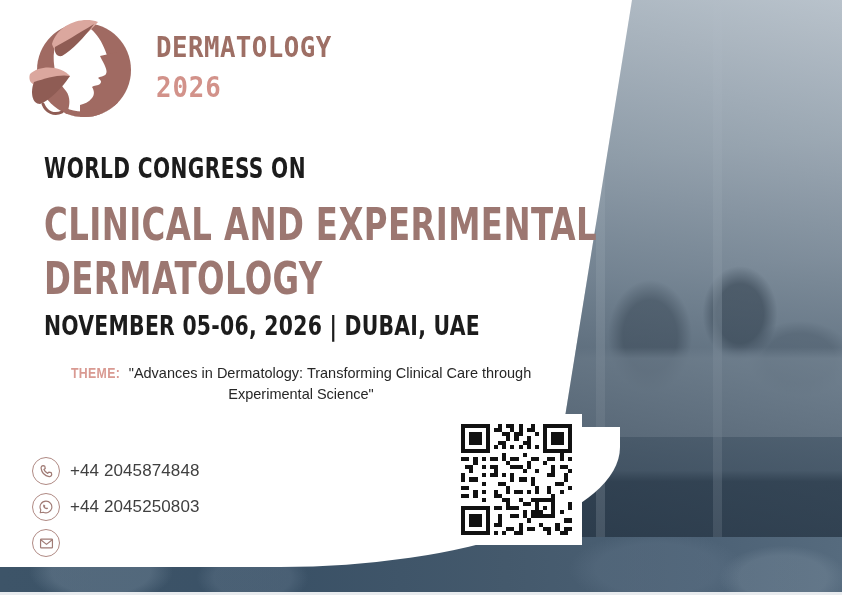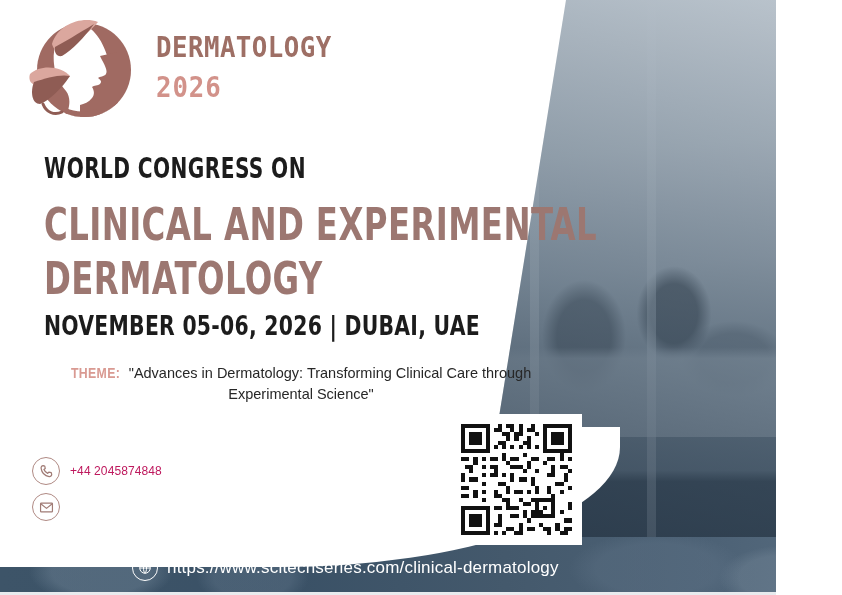--- a/index.html
+++ b/index.html
@@ -4,21 +4,21 @@
 <style>
   html,body{margin:0;padding:0;}
   body{
     width:842px;height:595px;
     background:#ffffff;
     font-family:"Liberation Sans", sans-serif;
     overflow:hidden;
   }
   #banner{
     position:relative;
-    width:776px;height:595px;
+    width:842px;height:595px;
     background:#ffffff;
     overflow:hidden;
   }
 
   
   .photo-panel{
     position:absolute;
     top:0;right:0;
     width:300px;height:560px;
     clip-path:polygon(30% 0, 100% 0, 100% 100%, 0% 100%);
@@ -165,21 +165,21 @@
   
   .contacts{position:absolute;left:32px;top:455px;}
   .contact-row{display:flex;align-items:center;height:32px;margin-bottom:4px;}
   .cicon{
     width:26px;height:26px;border-radius:50%;
     border:1.4px solid #b08a84;
     display:flex;align-items:center;justify-content:center;
     flex:0 0 auto;margin-right:10px;
   }
   .cicon svg{display:block;}
-  .ctext{font-size:12px;color:#be185d;letter-spacing:.1px;}
+  .ctext{font-size:17px;color:#404040;letter-spacing:.1px;}
 
   
   .qr-card{
     position:absolute;left:451px;top:414px;
     width:131px;height:131px;
     background:#ffffff;
     padding:0;
     display:flex;align-items:center;justify-content:center;
   }
   .qr-card svg{display:block;}
@@ -285,20 +285,32 @@
     <div class="contact-row">
       <span class="cicon">
         <svg width="15" height="15" viewBox="0 0 24 24" fill="none" stroke="#a07b75" stroke-width="2" stroke-linecap="round" stroke-linejoin="round" aria-hidden="true">
           <path d="M6.6 2.5 L9.2 3.2 L10 7.2 L7.9 8.9 C8.9 11.4 11.2 13.8 13.9 15 L15.7 12.9 L19.6 13.8 L20.3 16.5
                    C20.5 18.6 18.4 20.6 16.2 20.2 C9.4 19 4.4 13.5 3.4 7 C3 4.7 4.6 2.6 6.6 2.5 Z"></path>
         </svg>
       </span>
       <span class="ctext">+44 2045874848</span>
     </div>
 
+    <div class="contact-row">
+      <span class="cicon">
+        <svg width="16" height="16" viewBox="0 0 24 24" fill="none" stroke="#a07b75" stroke-width="1.7" stroke-linecap="round" stroke-linejoin="round" aria-hidden="true">
+          <path d="M12 3.2 A8.8 8.8 0 0 0 4.2 16.3 L3.3 20.7 L7.9 19.8 A8.8 8.8 0 1 0 12 3.2 Z"></path>
+          <path d="M9 8.4 C8.7 8.3 8.4 8.4 8.2 8.7 C7.9 9.1 7.5 9.7 7.7 10.7 C7.9 11.9 8.8 13.2 10 14.1
+                   C11.2 15 12.6 15.4 13.4 15.3 C14 15.2 14.6 14.8 14.9 14.3 C15.1 14 15.1 13.7 14.9 13.5
+                   L13.6 12.7 C13.4 12.6 13.2 12.6 13 12.8 L12.4 13.5 C11.5 13.1 10.7 12.4 10.2 11.5
+                   L10.9 10.9 C11.1 10.7 11.1 10.5 11 10.3 Z" fill="#a07b75" stroke="none"></path>
+        </svg>
+      </span>
+      <span class="ctext">+44 2045250803</span>
+    </div>
 
     <div class="contact-row">
       <span class="cicon">
         <svg width="15" height="15" viewBox="0 0 24 24" fill="none" stroke="#a07b75" stroke-width="1.9" stroke-linecap="round" stroke-linejoin="round" aria-hidden="true">
           <rect x="2.5" y="5" width="19" height="14" rx="1.2"></rect>
           <path d="M2.8 6 L12 13.4 L21.2 6"></path>
         </svg>
       </span>
     </div>
 
@@ -442,23 +454,14 @@
         <rect x="25" y="27" width="2" height="1"></rect>
           <rect x="20" y="22" width="1" height="1"></rect>
         <rect x="25" y="22" width="1" height="1"></rect>
           <rect x="27" y="20" width="1" height="2"></rect>
         <rect x="20" y="25" width="1" height="1"></rect>
           <rect x="26" y="24" width="2" height="1"></rect>
       </g>
     </svg>
   </div>
 
-  <div class="website">
-    <span class="globe">
-      <svg width="14" height="14" viewBox="0 0 24 24" fill="none" stroke="#ffffff" stroke-width="1.7" aria-hidden="true">
-        <circle cx="12" cy="12" r="9"></circle>
-        <path d="M3 12 H21 M12 3 C15.5 6.5 15.5 17.5 12 21 C8.5 17.5 8.5 6.5 12 3 Z"></path>
-      </svg>
-    </span>
-    <span class="website-text">https://www.scitechseries.com/clinical-dermatology</span>
-  </div>
 
 </div>
 
 </body></html>

